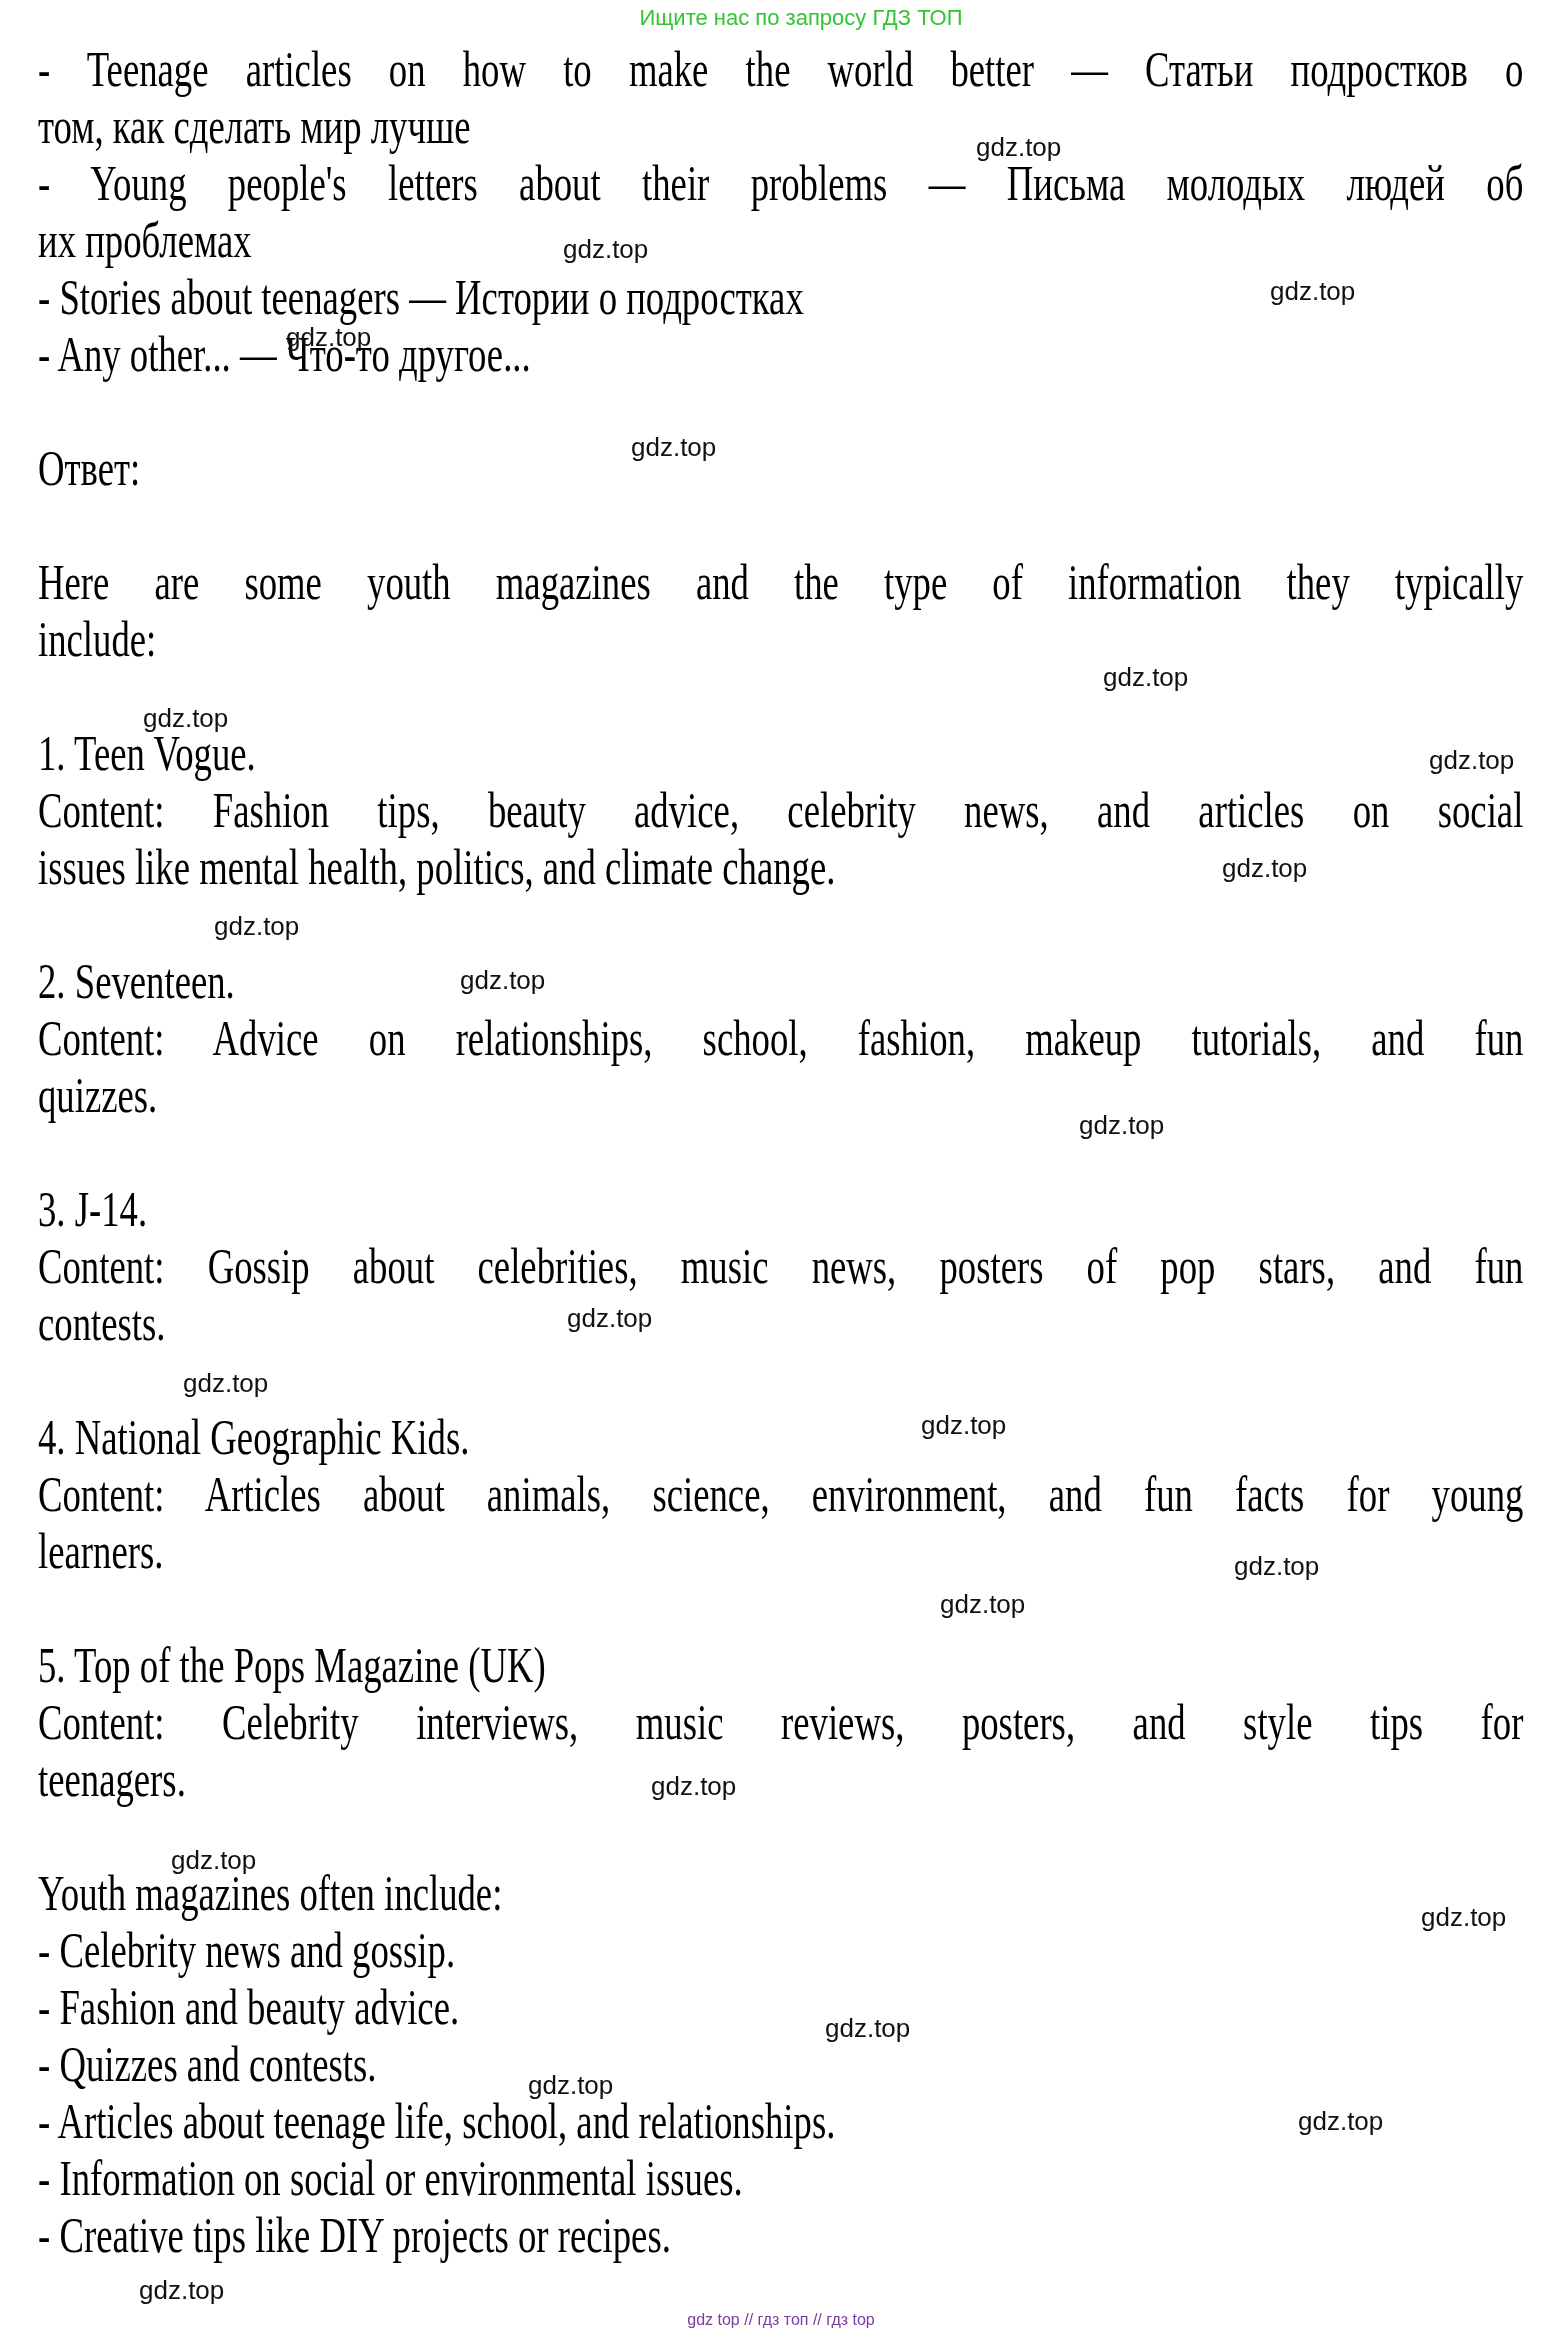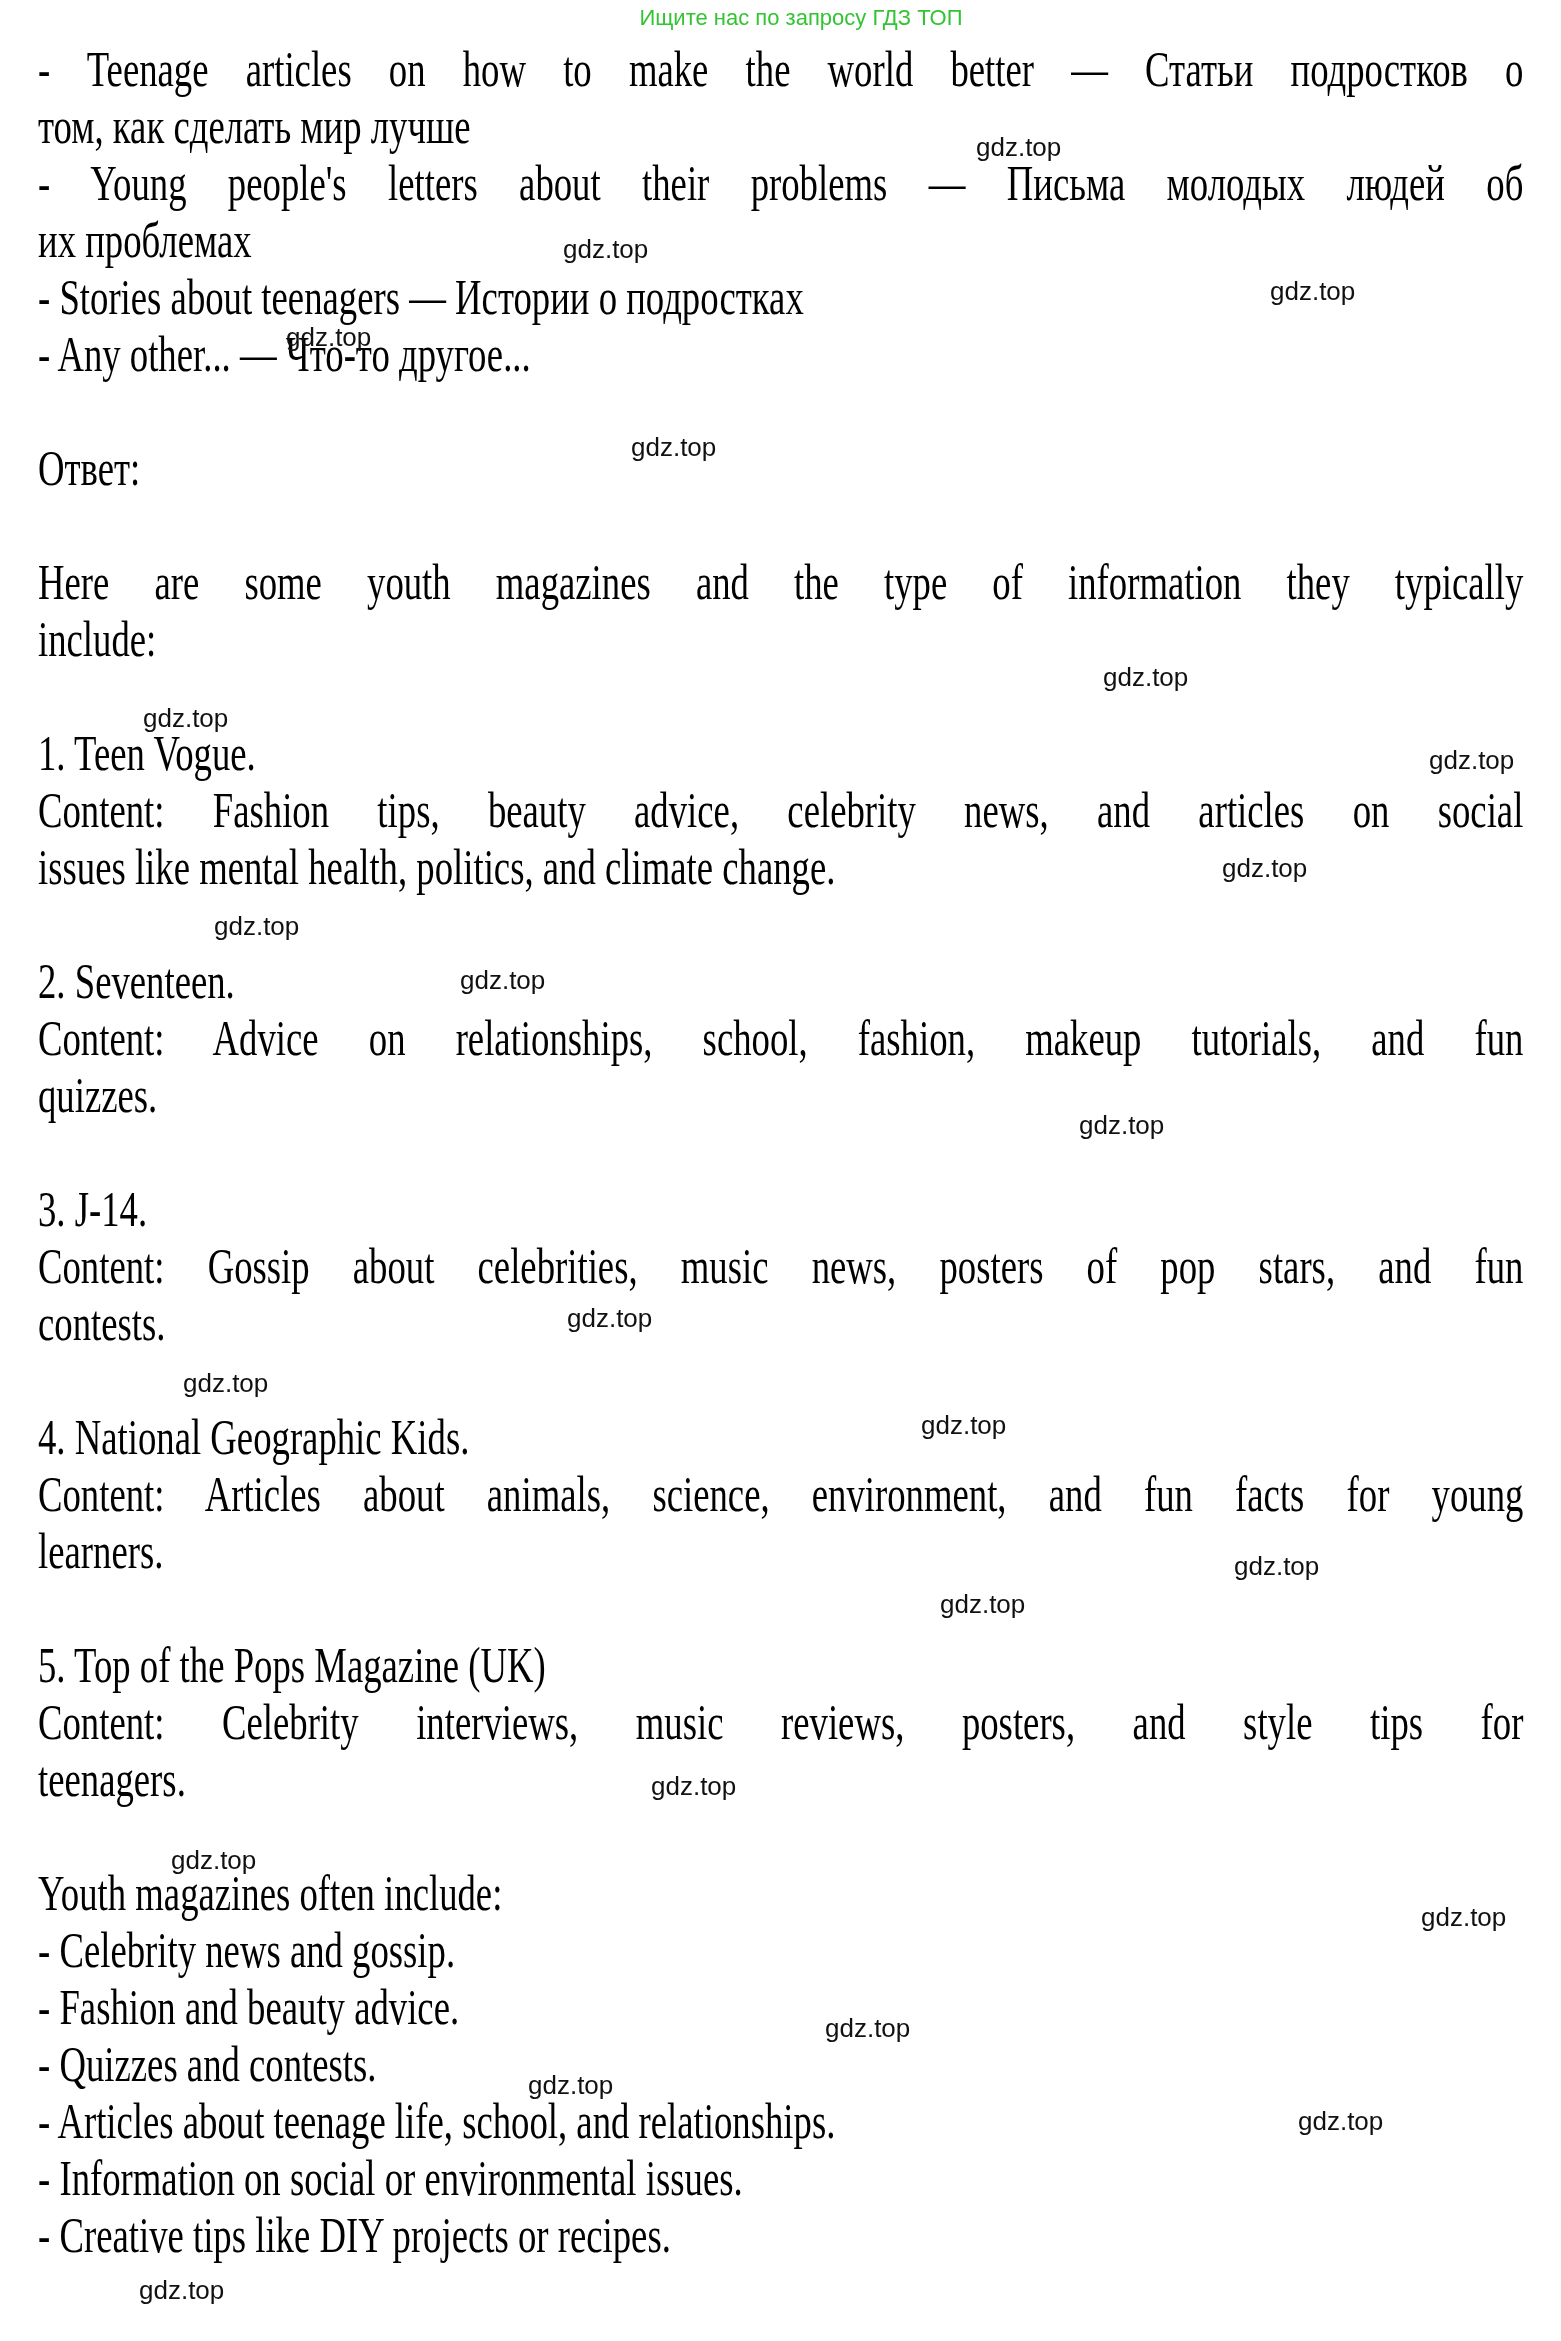--- a/index.html
+++ b/index.html
@@ -133,14 +133,15 @@
       <span class="wm" style="left: 940px; top: 1592px; color: rgb(17, 17, 17);">gdz.top</span>
       <span class="wm" style="left: 651px; top: 1774px; color: rgb(17, 17, 17);">gdz.top</span>
       <span class="wm" style="left: 171px; top: 1848px; color: rgb(17, 17, 17);">gdz.top</span>
       <span class="wm" style="left: 1421px; top: 1905px; color: rgb(17, 17, 17);">gdz.top</span>
       <span class="wm" style="left: 825px; top: 2016px; color: rgb(17, 17, 17);">gdz.top</span>
       <span class="wm" style="left: 528px; top: 2073px; color: rgb(17, 17, 17);">gdz.top</span>
       <span class="wm" style="left: 1298px; top: 2109px; color: rgb(17, 17, 17);">gdz.top</span>
       <span class="wm" style="left: 139px; top: 2278px; color: rgb(17, 17, 17);">gdz.top</span>
     </div>
 
+  <div class="footer" style="color: rgb(122, 62, 157);">gdz top  //  гдз топ  //  гдз top</div>
 </div>
 
 
 </body></html>

